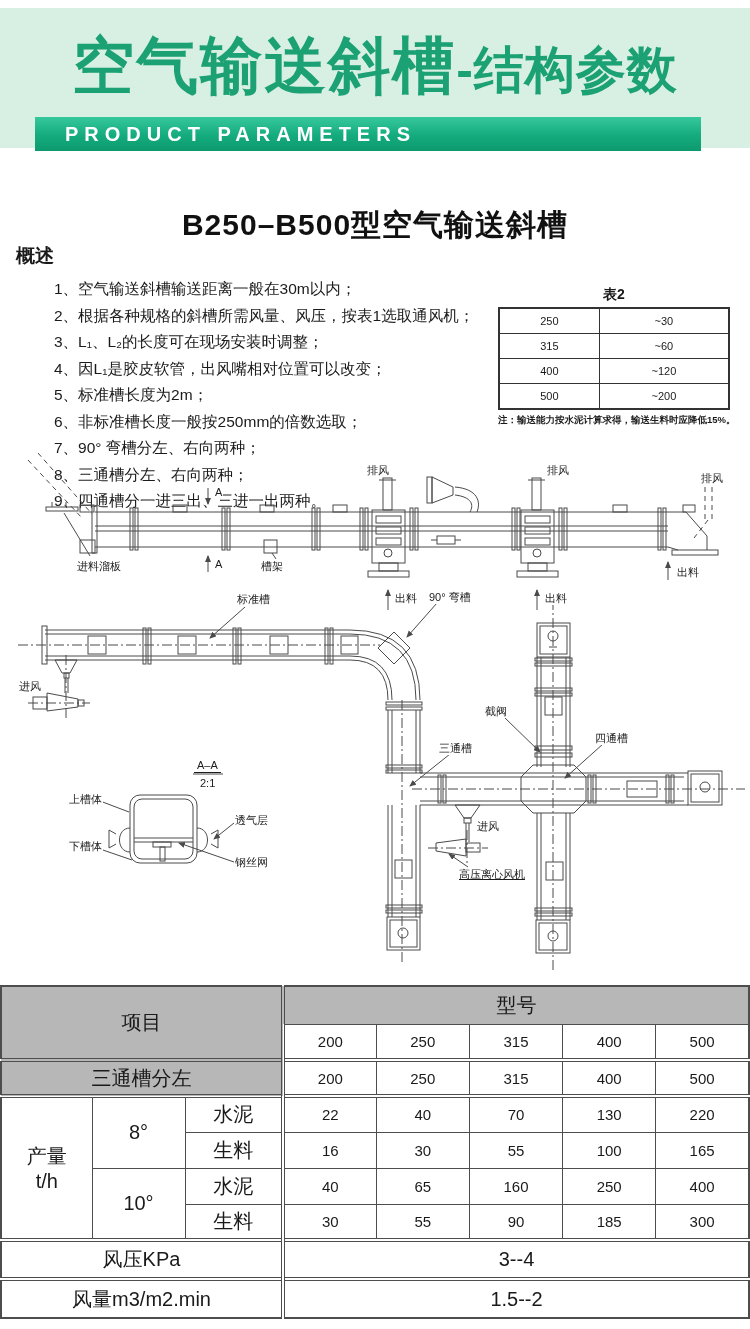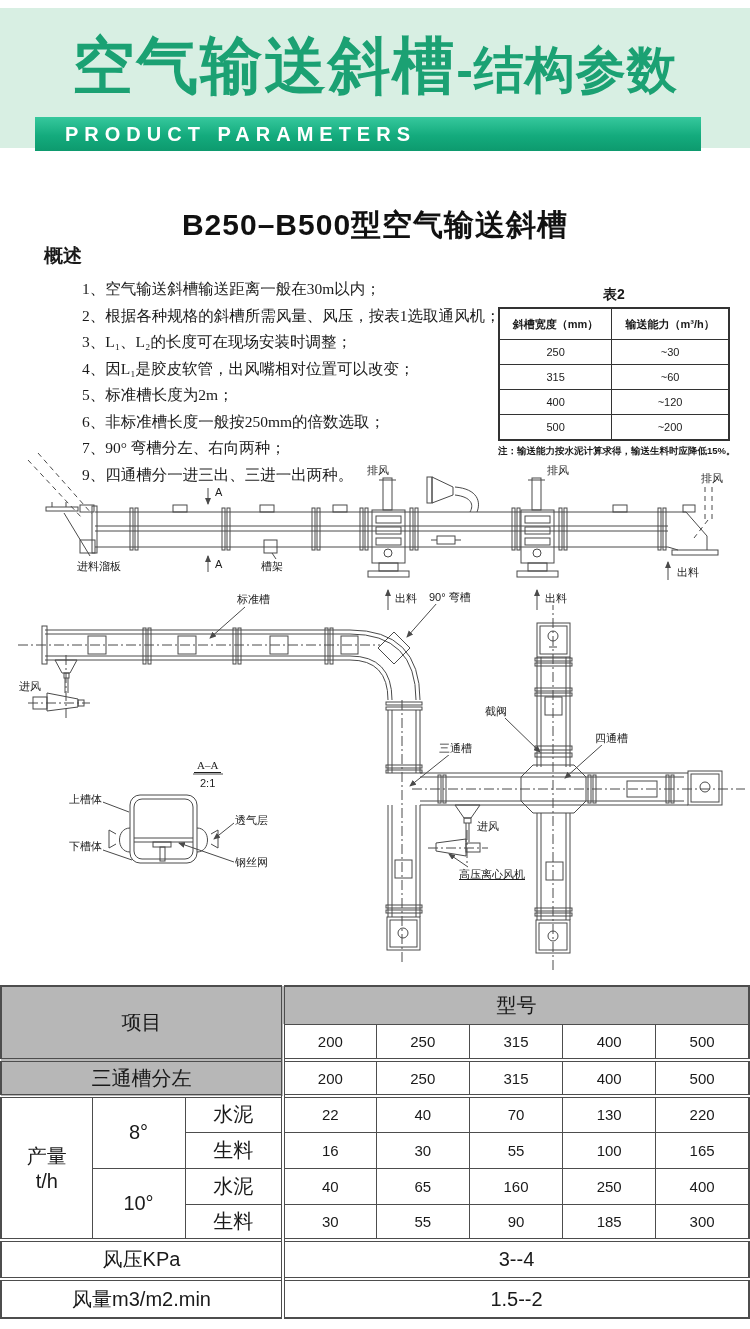--- a/index.html
+++ b/index.html
@@ -9,36 +9,36 @@
   .hero{position:absolute;left:0;top:8px;width:750px;height:140px;background:#d8efe3;}
   .hero-title{position:absolute;left:0;top:16px;width:100%;text-align:center;white-space:nowrap;color:#1ba173;font-weight:bold;}
   .hero-title .t1{font-size:62px;letter-spacing:2px;}
   .hero-title .t2{font-size:50px;letter-spacing:1px;}
   .banner{position:absolute;left:35px;top:109px;width:666px;height:34px;line-height:34px;
           background:linear-gradient(180deg,#36c89d 0%,#14ab7d 55%,#0d9a6e 100%);
           color:#fff;font-size:20px;font-weight:600;letter-spacing:6px;padding-left:30px;box-sizing:border-box;}
   
   .doc-title{position:absolute;left:0;top:205px;width:100%;text-align:center;font-size:30px;font-weight:bold;color:#111;letter-spacing:1px;}
   
-  .overview{position:absolute;left:16px;top:243px;width:440px;margin-left:28px;}
+  .overview{position:absolute;left:16px;top:243px;width:440px;}
   .ov-head{font-size:19px;font-weight:bold;margin-bottom:7px;}
-  .ov-item{font-size:15.5px;line-height:26.5px;padding-left:38px;white-space:nowrap;font-family:Liberation Serif, serif;}
+  .ov-item{font-size:15.5px;line-height:26.5px;padding-left:38px;white-space:nowrap;}
   
   .t2box{position:absolute;left:478px;top:286px;width:232px;margin-left:20px;}
   .t2title{text-align:center;font-size:14px;font-weight:bold;margin-bottom:3px;}
   .t2box table{width:100%;border-collapse:collapse;border:2px solid #333;}
   .t2box td{border:1px solid #333;text-align:center;font-size:11px;height:22px;}
   .t2box tr.h td{height:28px;font-weight:bold;}
   .t2note{margin-top:4px;font-size:9.5px;font-weight:bold;white-space:nowrap;}
   
   .diagram{position:absolute;left:0;top:450px;width:750px;height:530px;}
   .diagram svg{position:absolute;left:0;top:0;}
   .dl{position:absolute;font-size:11px;line-height:13px;color:#1c1c1c;background:#fff;white-space:nowrap;padding:0 1px;}
   .dl.ul{text-decoration:underline;}
-  .dl.frac{border-bottom:1px solid #1c1c1c;padding:0 3px;font-family:Liberation Serif, serif;}
+  .dl.frac{border-bottom:1px solid #1c1c1c;padding:0 3px;}
   
   .ptable{position:absolute;left:0;top:985px;width:750px;border-collapse:collapse;border:2px solid #4d4d4d;table-layout:fixed;}
   .ptable td{border:1px solid #4d4d4d;text-align:center;vertical-align:middle;font-size:20px;padding:0;}
   .ptable td.num{font-size:15px;}
   .ptable td.g{background:#b7b7b7;}
   .ptable tr.sep td{border-top:4px double #4d4d4d;}
   .ptable td.vd{border-left:4px double #4d4d4d;}
   .ptable tr.r1{height:38px}.ptable tr.r2{height:36px}.ptable tr.r3{height:36px}
   .ptable tr.r4,.ptable tr.r5,.ptable tr.r6,.ptable tr.r7{height:36px}
   .ptable tr.r8{height:39px}.ptable tr.r9{height:39px}
@@ -59,31 +59,28 @@
 
   <div class="overview">
     <div class="ov-head">概述</div>
     <div class="ov-item">1、空气输送斜槽输送距离一般在30m以内；</div>
     <div class="ov-item">2、根据各种规格的斜槽所需风量、风压，按表1选取通风机；</div>
     <div class="ov-item">3、L₁、L₂的长度可在现场安装时调整；</div>
     <div class="ov-item">4、因L₁是胶皮软管，出风嘴相对位置可以改变；</div>
     <div class="ov-item">5、标准槽长度为2m；</div>
     <div class="ov-item">6、非标准槽长度一般按250mm的倍数选取；</div>
     <div class="ov-item">7、90° 弯槽分左、右向两种；</div>
+    <div class="ov-item">8、三通槽分左、右向两种；</div>
     <div class="ov-item">9、四通槽分一进三出、三进一出两种。</div>
   </div>
 
   <div class="t2box">
     <div class="t2title">表2</div>
     <table>
       <tbody>
-          <tr class="h">
-        <td>斜槽宽度（mm）</td>
-        <td>输送能力（m³/h）</td>
-      </tr>
       <tr>
             <td>250</td>
             <td>~30</td>
           </tr>
       <tr>
             <td>315</td>
             <td>~60</td>
           </tr>
       <tr>
             <td>400</td>

